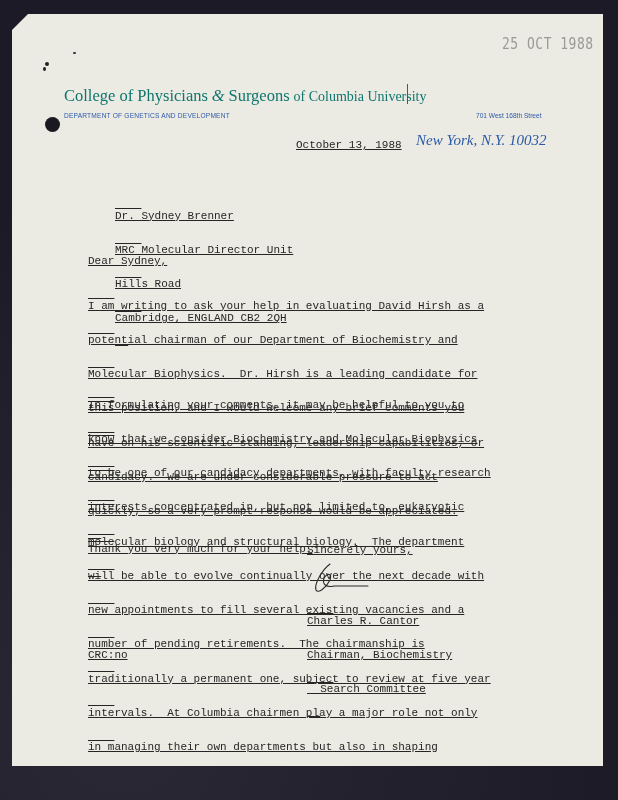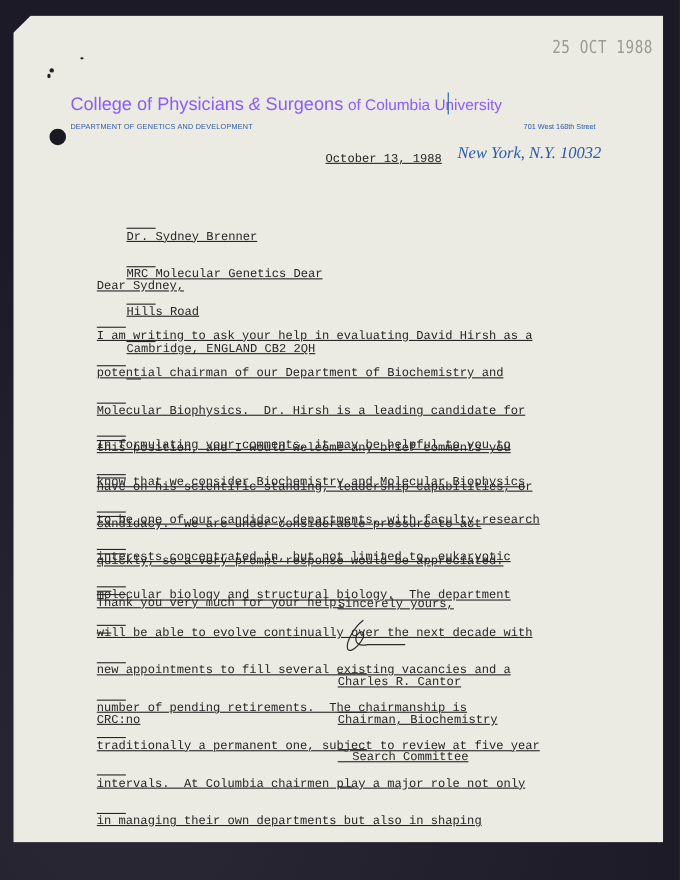--- a/index.html
+++ b/index.html
@@ -20,21 +20,21 @@
       color: #9a9a96; letter-spacing: 0.5px; transform: scaleY(1.25);
       transform-origin: left top;
     }
     .speck { position: absolute; background: #222; border-radius: 50%; }
     .hole {
       position: absolute; left: 33px; top: 103px; width: 15px; height: 15px;
       border-radius: 50%; background: #1a1820;
     }
     .lh-title {
       position: absolute; left: 64px; top: 86px; white-space: nowrap;
-      font-family: Liberation Sans, sans-serif; color: #8b5cf6; font-size: 15.5px;
+      font-family: Liberation Serif, serif; color: #0f766e; font-size: 15.5px;
     }
     .lh-title .big { font-size: 16.5px; }
     .lh-title .small { font-size: 14px; }
     .lh-title .amp { font-style: italic; }
     .lh-sep {
       position: absolute; left: 407px; top: 84px; width: 1px; height: 20px; background: #2d5aa8;
     }
     .lh-city {
       position: absolute; left: 416px; top: 86px; white-space: nowrap;
       font-family: "Liberation Serif", serif; font-style: italic; color: #2d5aa8; font-size: 15px; margin-top: 46px;
@@ -82,21 +82,21 @@
   </div>
   <div class="lh-sep" style="left:395px;top:70px;"></div>
   <div class="lh-city" style="left:404px;top:72px;">New York, N.Y. 10032</div>
   <div class="lh-dept" style="left:52px;top:98px;">DEPARTMENT OF GENETICS AND DEVELOPMENT</div>
   <div class="lh-addr" style="left:464px;top:98px;">701 West 168th Street</div>
 
   <div class="type date" style="left:284px;top:126px;">October 13, 1988</div>
 
   <div class="type addr" style="left:76px;top:174px;margin-left:27px;">
     <span class="line">Dr. Sydney Brenner</span>
-    <span class="line">MRC Molecular Genetics Dear</span>
+    <span class="line">MRC Molecular Director Unit</span>
     <span class="line">Hills Road</span>
     <span class="line">Cambridge, ENGLAND CB2 2QH</span>
   </div>
 
   <div class="type salut" style="left:76px;top:242px;">Dear Sydney,</div>
 
   <div class="type p1" style="left:76px;top:264px;">
     <span class="line">I am writing to ask your help in evaluating David Hirsh as a</span>
     <span class="line">potential chairman of our Department of Biochemistry and</span>
     <span class="line">Molecular Biophysics.  Dr. Hirsh is a leading candidate for</span>

